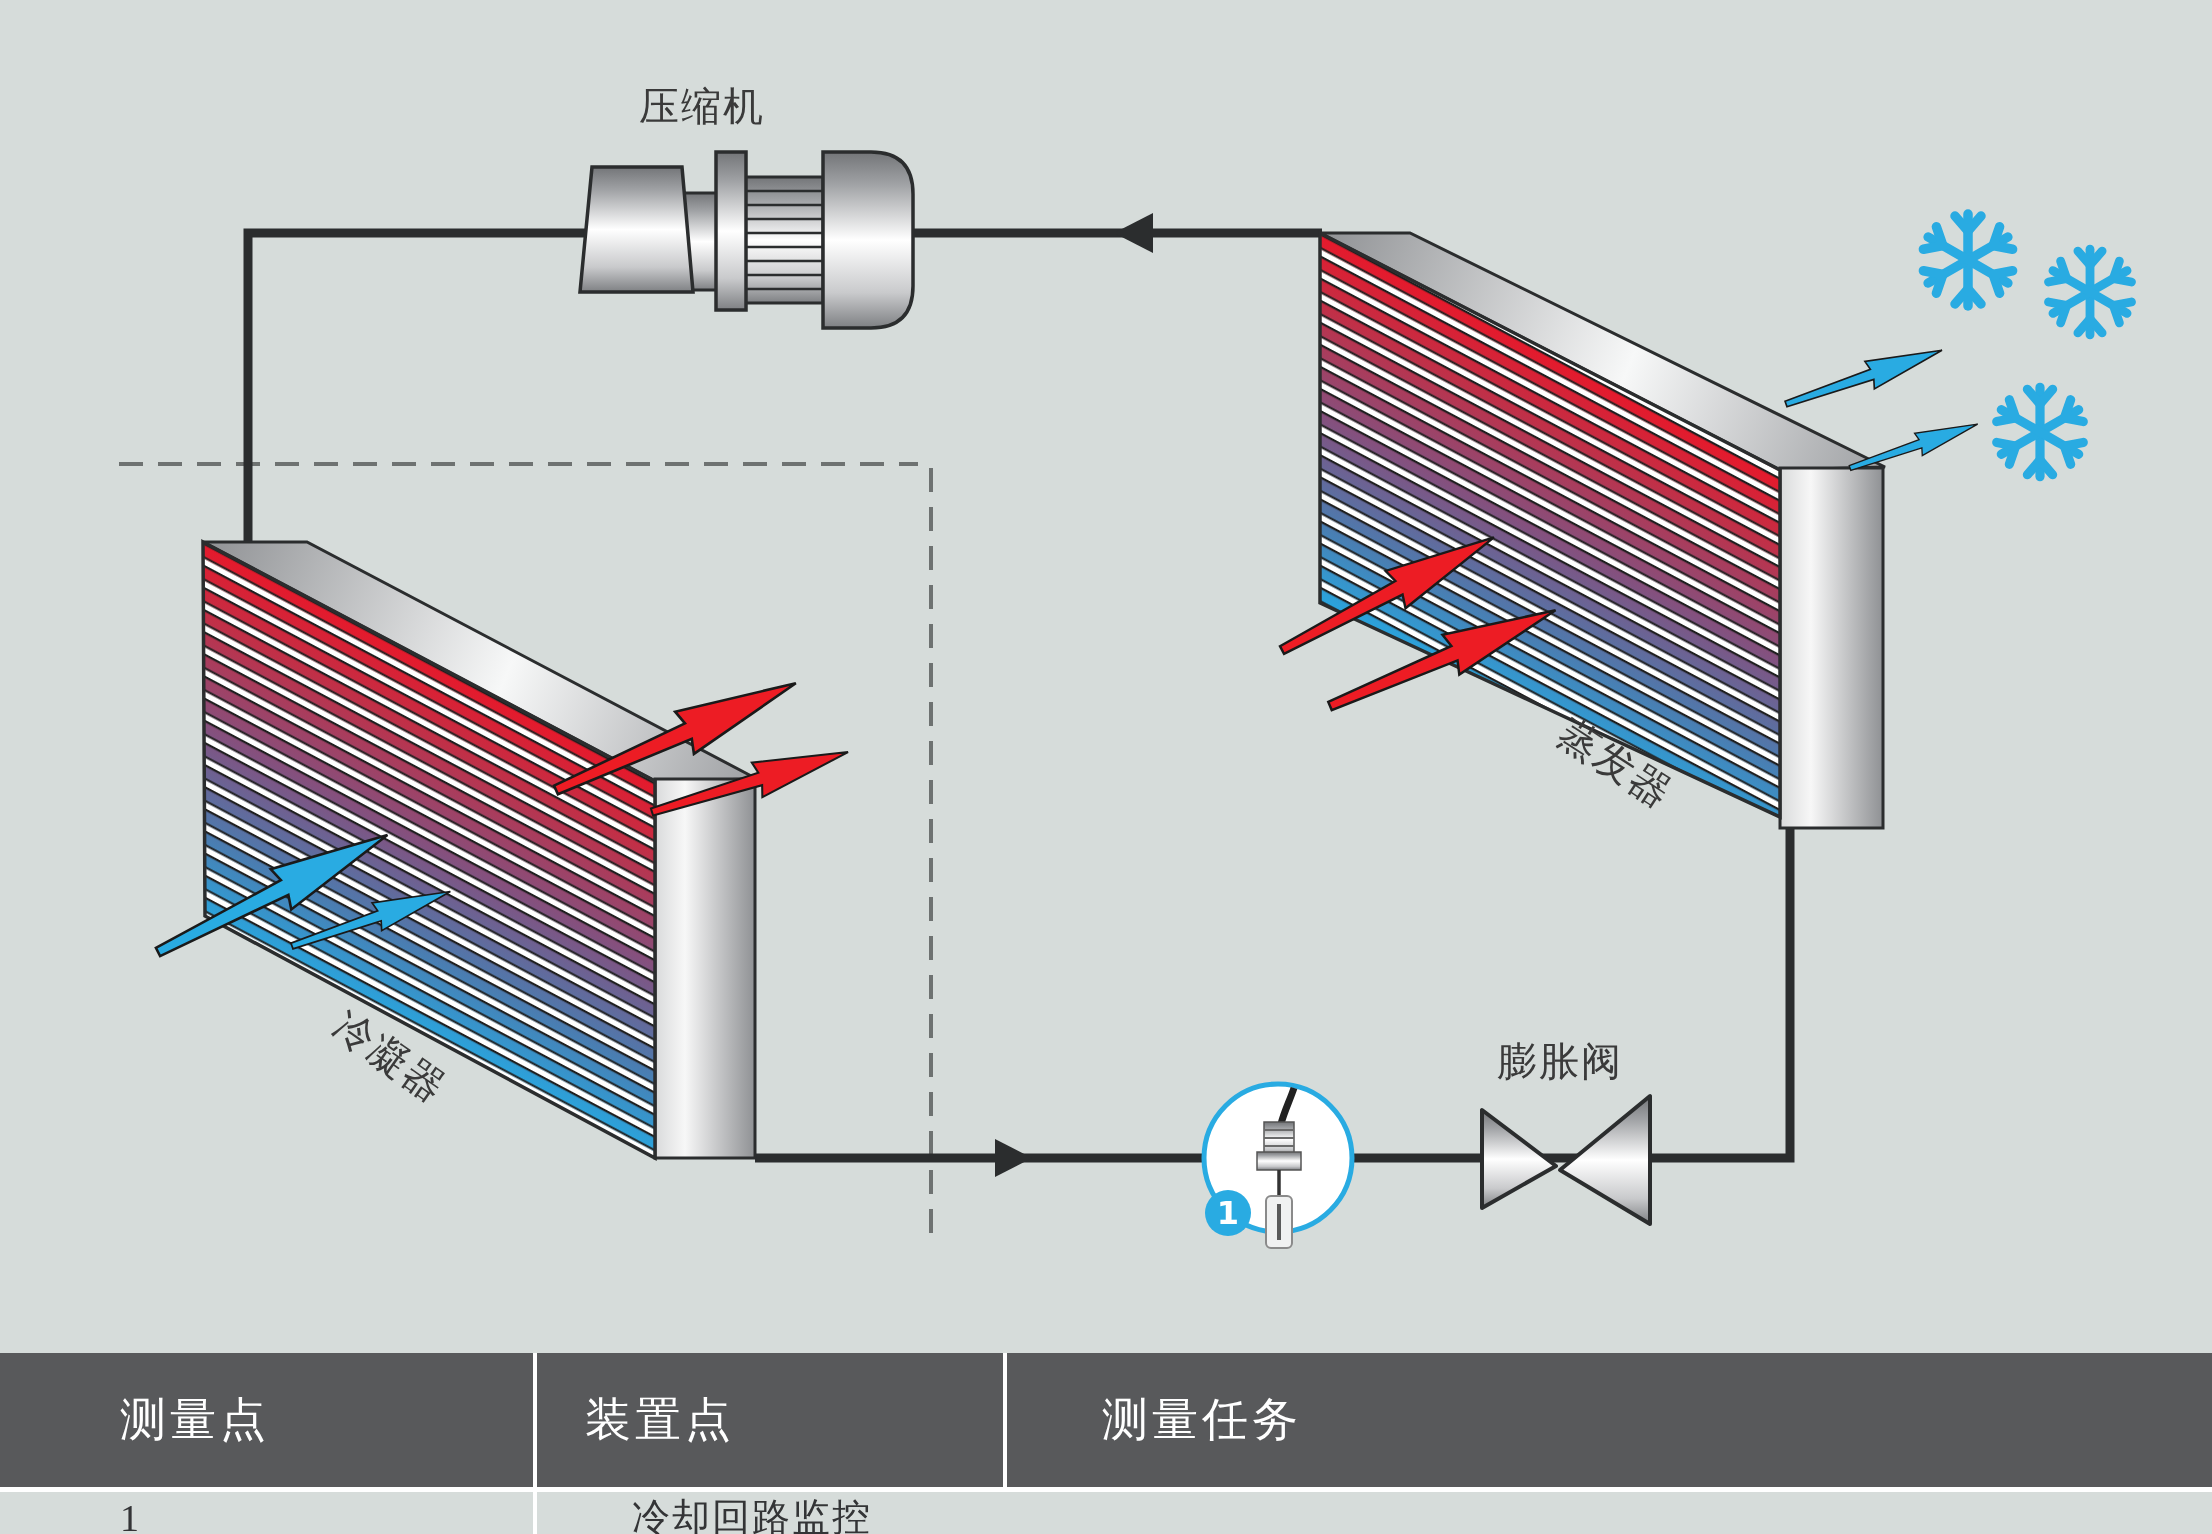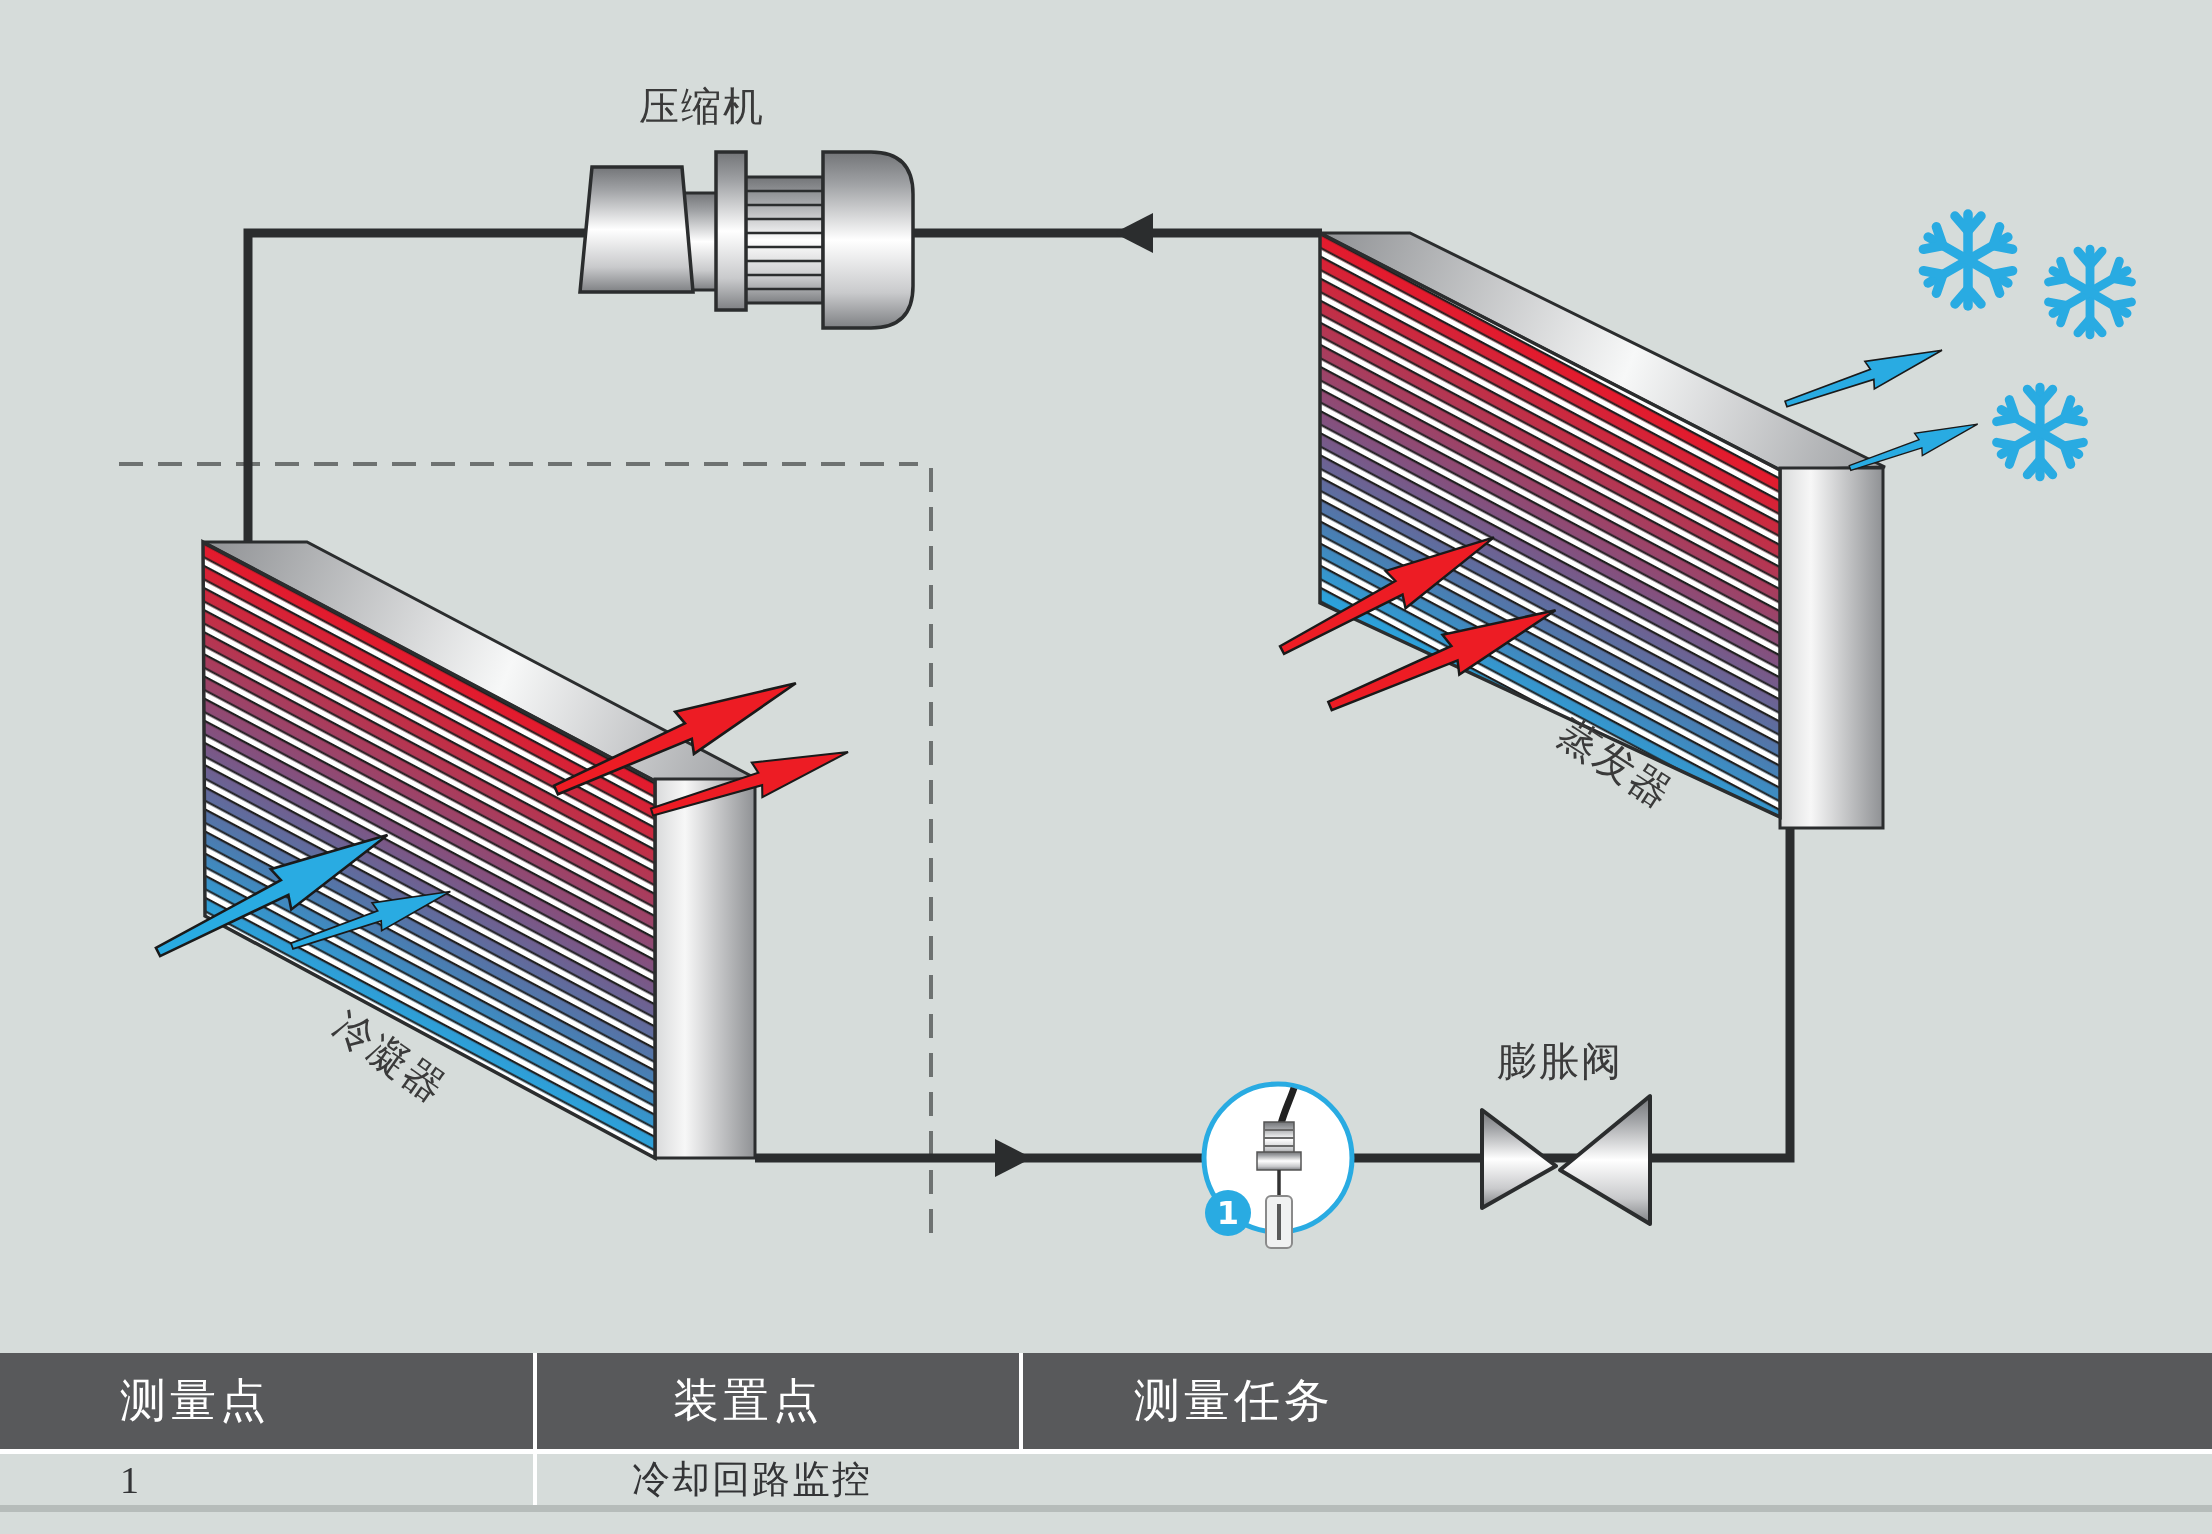--- a/index.html
+++ b/index.html
@@ -3,26 +3,26 @@
 <meta charset="utf-8">
 <style>
   html,body{margin:0;padding:0;}
   body{background:#d6dcda;font-family:"Liberation Sans","DejaVu Sans",sans-serif;}
   .stage{position:relative;width:2212px;height:1534px;background:#d6dcda;overflow:hidden;}
   .stage svg{position:absolute;left:0;top:0;}
   .lbl{font-family:"Liberation Serif","DejaVu Serif",serif;font-size:40px;fill:#3a3a3a;letter-spacing:2px;}
   .badge-txt{font-family:"DejaVu Sans","Liberation Sans",sans-serif;font-size:32px;font-weight:bold;fill:#ffffff;}
   
   .tbl{position:absolute;left:0;top:1353px;width:2212px;}
-  .tbl-head{display:flex;height:96px;background:#58595b;color:#ffffff;gap:16px;}
+  .tbl-head{display:flex;height:134px;background:#58595b;color:#ffffff;}
   .tbl-gap{height:5px;background:#ffffff;}
   .tbl-row{display:flex;height:51px;background:#d6dcda;color:#333436;}
   .cell{box-sizing:border-box;display:flex;align-items:center;}
   .c1{width:537px;padding-left:120px;border-right:4px solid #ffffff;}
-  .c2{width:470px;padding-left:120px;border-right:4px solid #ffffff;}
+  .c2{width:470px;padding-left:48px;border-right:4px solid #ffffff;}
   .c3{flex:1;padding-left:95px;}
   .tbl-head .cell{font-family:"Liberation Serif","DejaVu Serif",serif;font-size:46px;letter-spacing:4px;}
   .tbl-row .cell{font-family:"Liberation Serif","DejaVu Serif",serif;font-size:38px;letter-spacing:2px;}
   .tbl-strip{height:7px;background:#b6bcba;}
 </style>
 </head>
 <body>
 
 <div class="stage">
 

